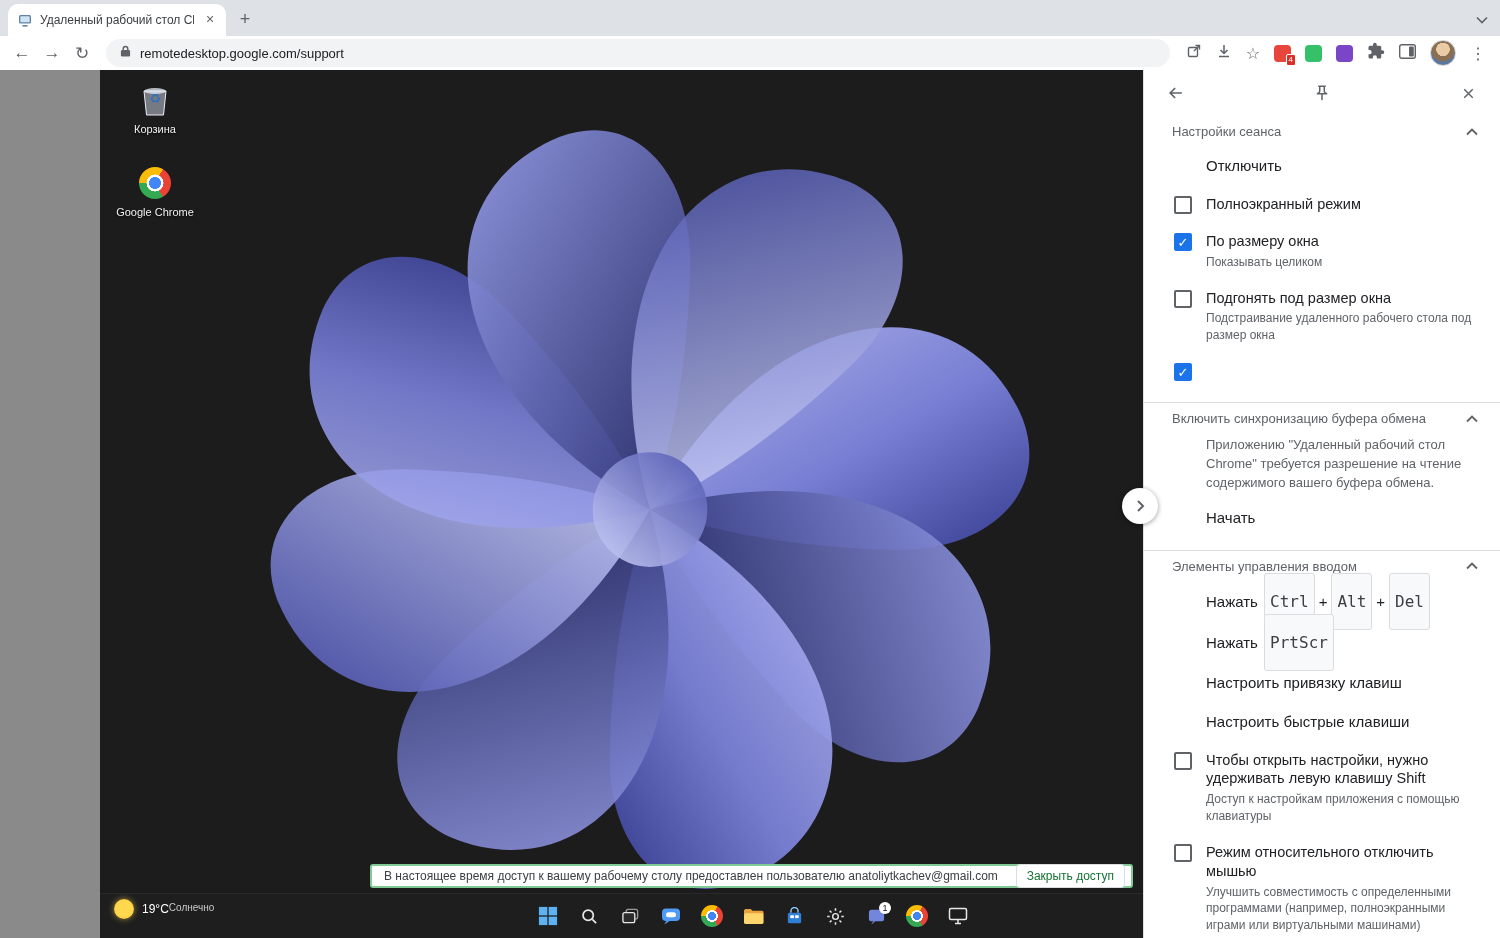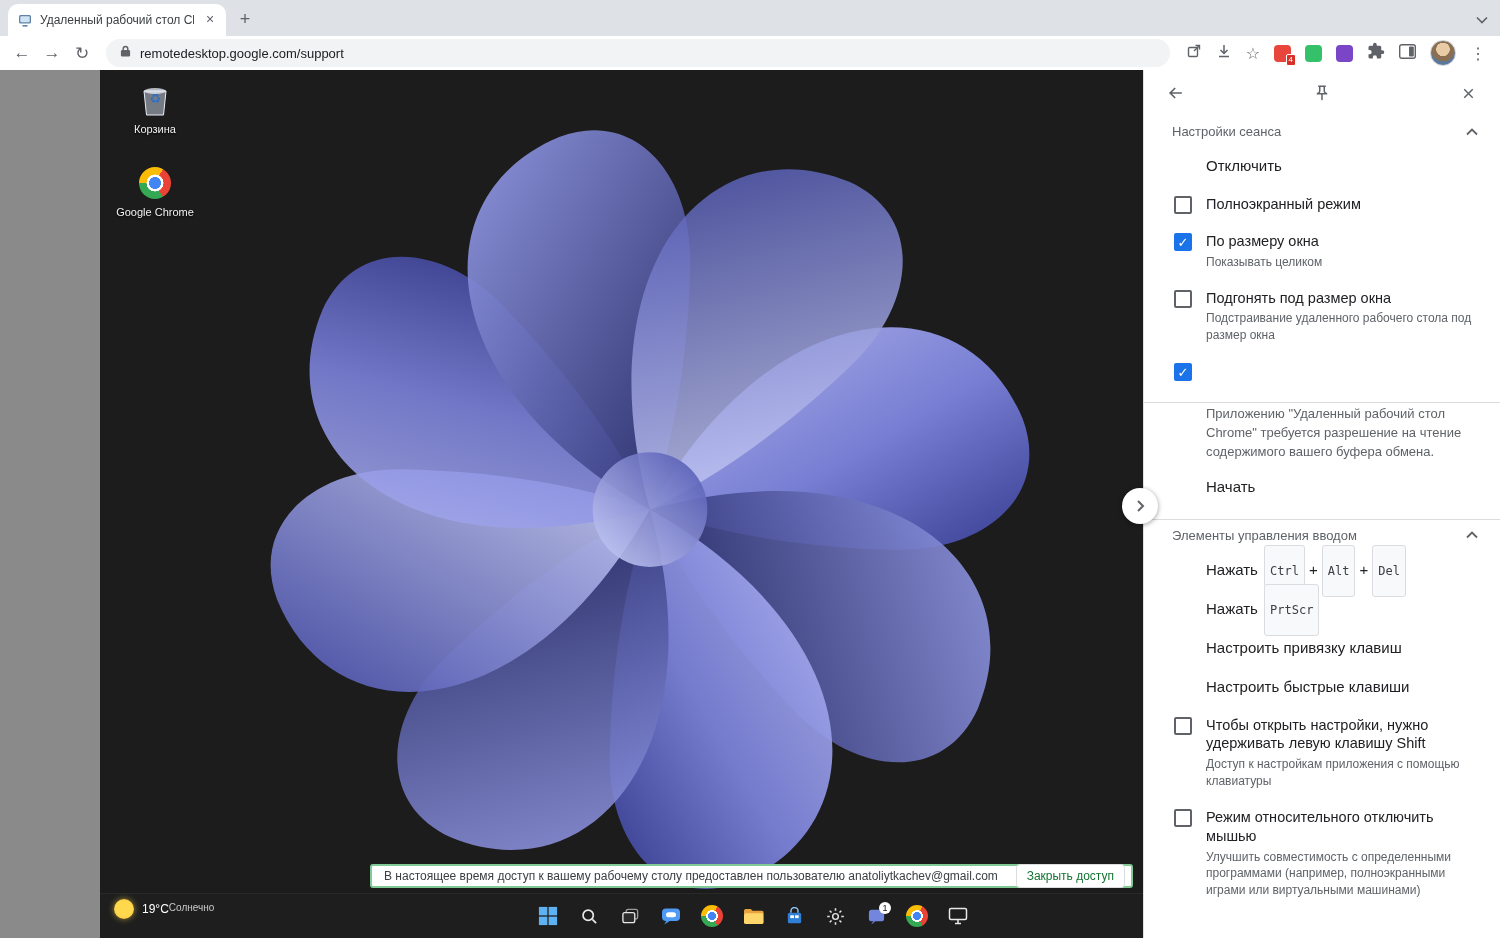--- a/index.html
+++ b/index.html
@@ -62,21 +62,21 @@
   .panel-toggle { position:absolute; right:342px; top:418px; width:36px; height:36px; border-radius:50%; background:#fff; box-shadow:0 1px 5px rgba(0,0,0,.4); display:flex; align-items:center; justify-content:center; z-index:30; cursor:pointer; }
 
   
   .panel { width:357px; background:#fff; border-left:1px solid #e0e0e0; overflow:hidden; font-size:14px; }
   .panel-header { height:46px; display:flex; align-items:center; padding:0 18px; }
   .ph-icon { width:28px; height:28px; display:flex; align-items:center; justify-content:center; cursor:pointer; border-radius:50%; }
   .ph-spacer { flex:1; }
   .section-row { display:flex; align-items:center; justify-content:space-between; padding:8px 22px 8px 28px; cursor:pointer; }
   .section-title { font-size:13px; color:#5f6368; }
   .action-link { font-size:15px; color:#202124; margin-left:62px; margin-right:24px; padding:10px 0 12px; cursor:pointer; }
-  .action-link .kbd { font-family:"DejaVu Sans Mono", monospace; font-size:12px; color:#3c4043; background:#f8f9fa; border:1px solid #dadce0; border-radius:3px; padding:18px 5px; margin:0 2px; }
+  .action-link .kbd { font-family:"DejaVu Sans Mono", monospace; font-size:16px; color:#3c4043; background:#f8f9fa; border:1px solid #dadce0; border-radius:3px; padding:18px 5px; margin:0 2px; }
   .action-link .plus { color:#202124; margin:0 2px; }
   .opt-row { display:flex; gap:14px; padding:9px 22px 9px 30px; cursor:pointer; }
   .cb { flex:0 0 18px; width:18px; height:18px; border:2px solid #5f6368; border-radius:2px; margin-top:1px; display:flex; align-items:center; justify-content:center; }
   .cb.checked { background:#1a73e8; border-color:#1a73e8; }
   .cb.checked::after { content:"✓"; color:#fff; font-size:13px; font-weight:bold; font-family:"DejaVu Sans", sans-serif; }
   .opt-label { font-size:14.5px; color:#202124; line-height:1.3; }
   .opt-sub { font-size:12px; color:#5f6368; line-height:1.4; margin-top:3px; }
   .divider { height:1px; background:#dadce0; margin-top:12px; }
   .panel-paragraph { font-size:13px; color:#5f6368; line-height:1.45; margin:2px 26px 6px 62px; }
 </style>
@@ -346,20 +346,26 @@
         <div class="opt-sub">Подстраивание удаленного рабочего стола под размер окна</div>
       </div>
     </div>
 
     <div class="opt-row">
       <span class="cb checked"></span>
     </div>
 
     <div class="divider"></div>
 
+    <div class="section-row">
+      <span class="section-title">Включить синхронизацию буфера обмена</span>
+      <svg width="12" height="8" viewBox="0 0 12 8" fill="none" stroke="#5f6368" stroke-width="1.8">
+          <path d="M1 6.5 6 1.5 11 6.5"></path>
+        </svg>
+    </div>
 
     <p class="panel-paragraph">Приложению "Удаленный рабочий стол Chrome" требуется разрешение на чтение содержимого вашего буфера обмена.</p>
 
     <div class="action-link">Начать</div>
 
     <div class="divider"></div>
 
     <div class="section-row">
       <span class="section-title">Элементы управления вводом</span>
       <svg width="12" height="8" viewBox="0 0 12 8" fill="none" stroke="#5f6368" stroke-width="1.8">

